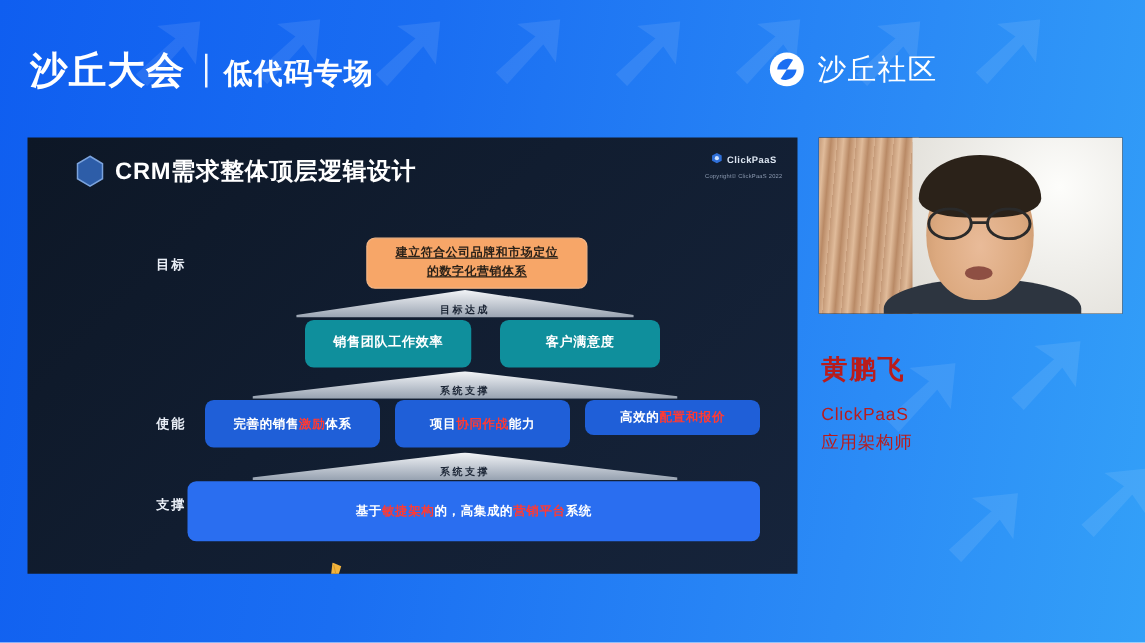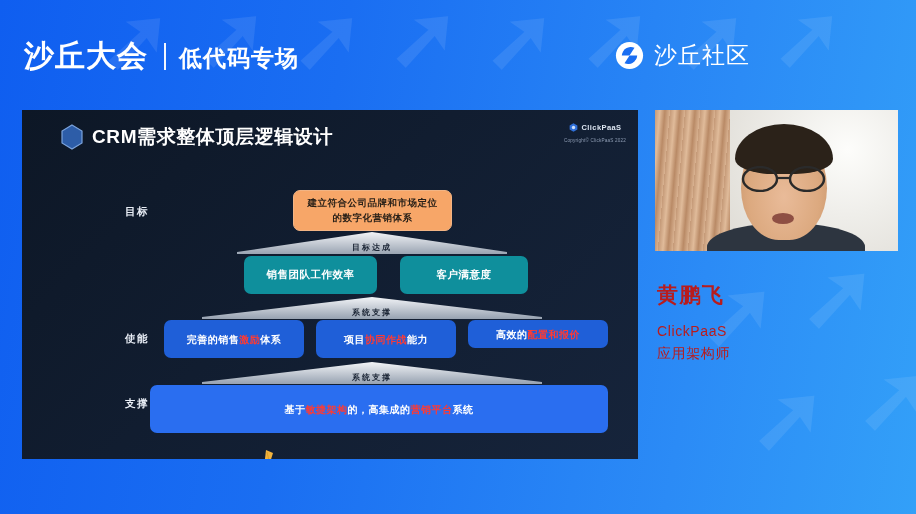--- a/index.html
+++ b/index.html
@@ -182,21 +182,21 @@
         <span class="cp-name">ClickPaaS</span>
       </div>
       <div class="cp-copy">Copyright© ClickPaaS 2022</div>
     </div>
   </div>
 
   <div class="rlabel" style="left:60px;  top:95px;  width:110px;">目标</div>
   <div class="rlabel" style="left:60px;  top:222px; width:110px;">使能</div>
   <div class="rlabel" style="left:60px;  top:287px; width:110px;">支撑</div>
 
-  <div class="box box-goal" style="left:271px; top:80px; width:159px; height:41px;">
+  <div class="box box-goal" style="left:271px; top:80px; width:177px; height:41px;text-decoration:underline;">
     <div>
       <div>建立符合公司品牌和市场定位</div>
       <div>的数字化营销体系</div>
     </div>
   </div>
 
   <div class="band" style="left:215px; top:122px; width:270px; height:22px;">
     <svg viewBox="0 0 270 22" width="270" height="22">
       <defs>
           <linearGradient id="g1" x1="0" y1="0" x2="0" y2="1">

